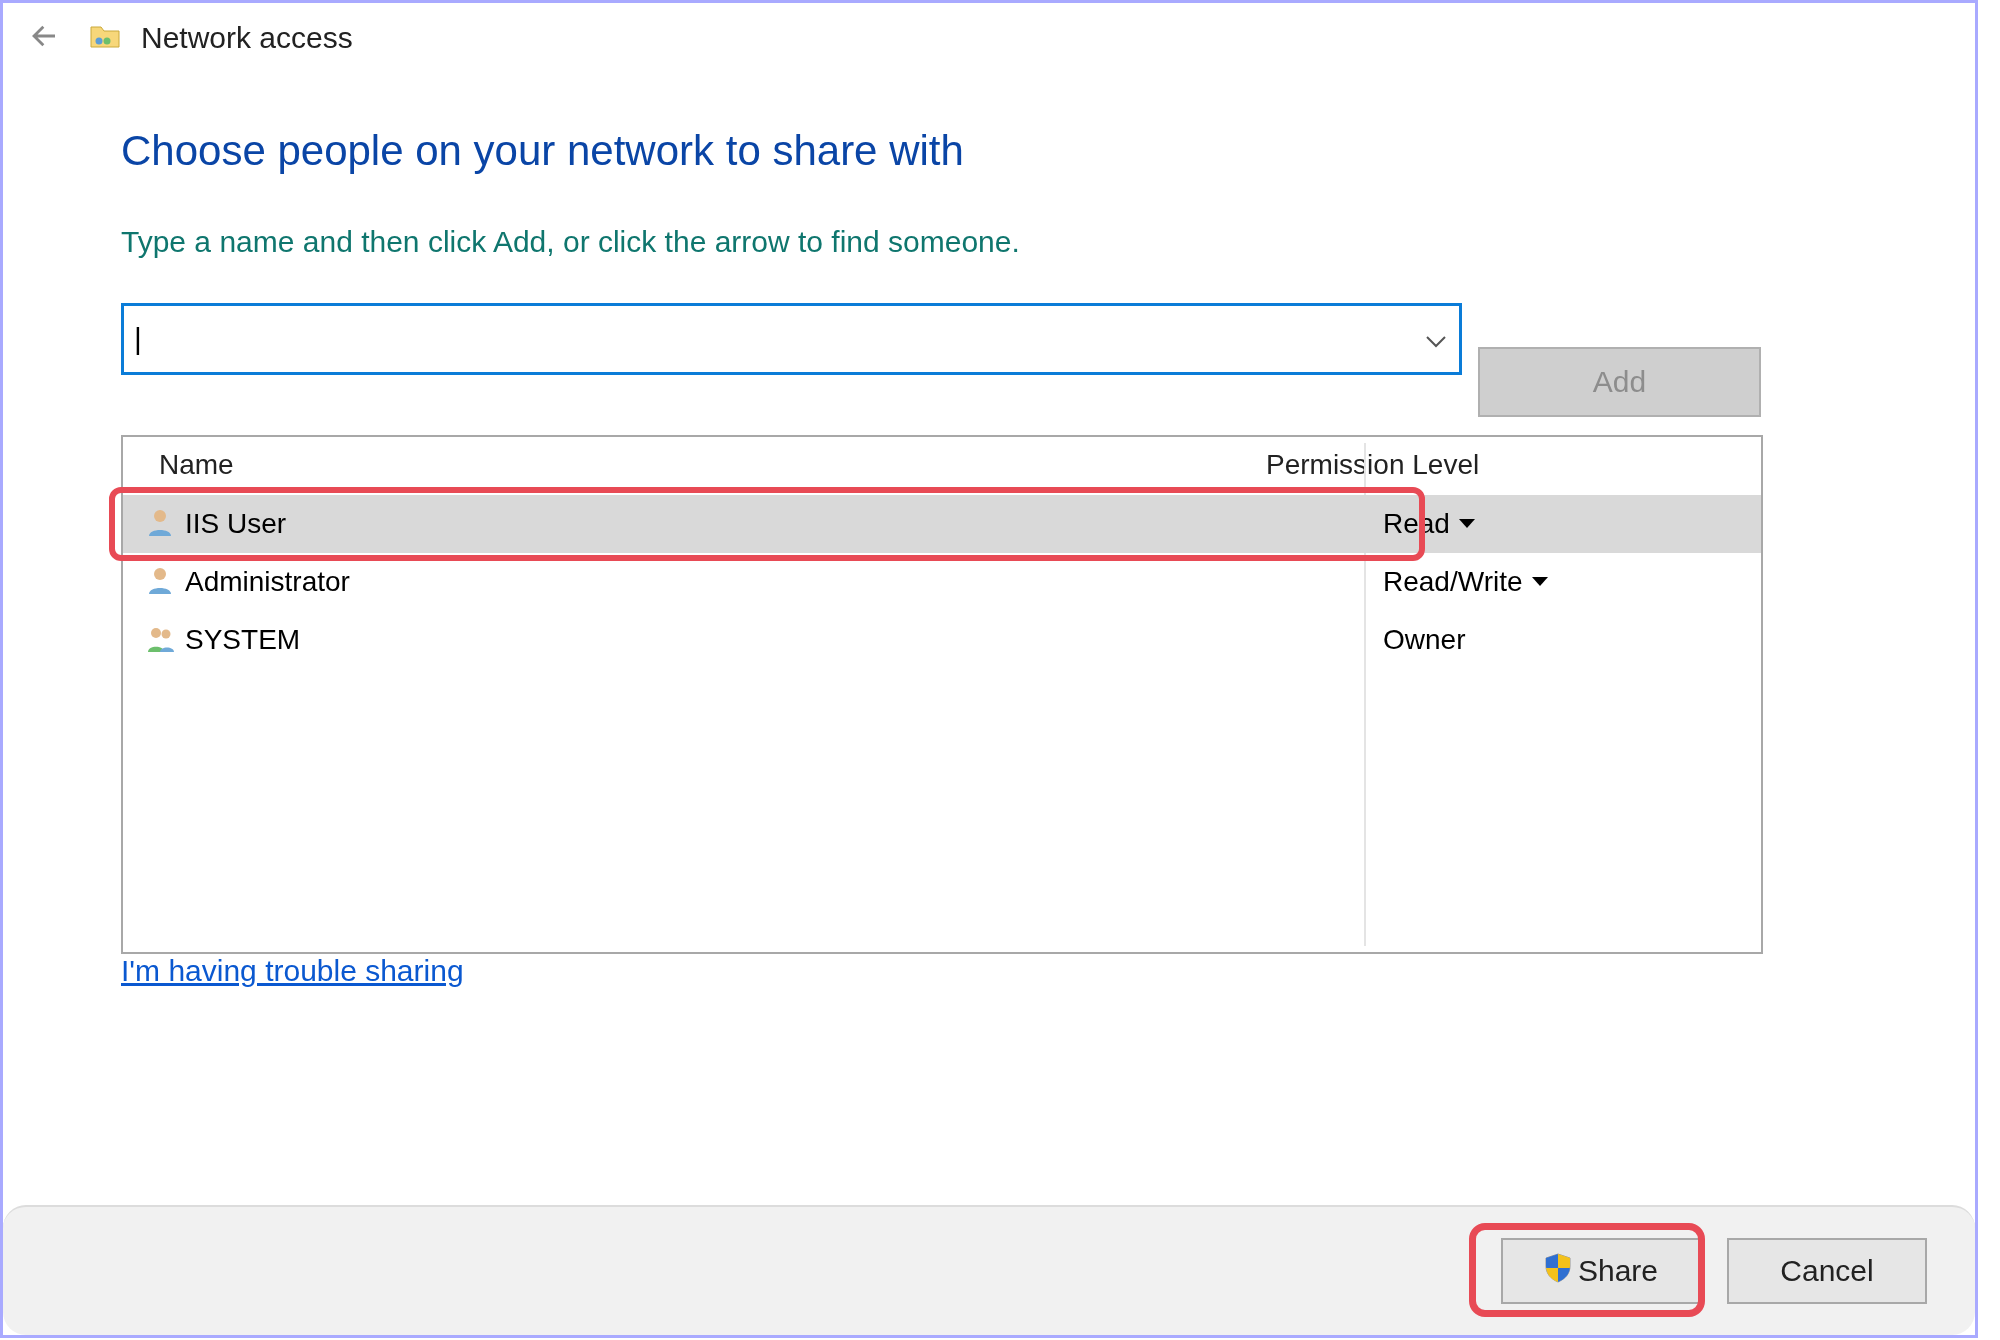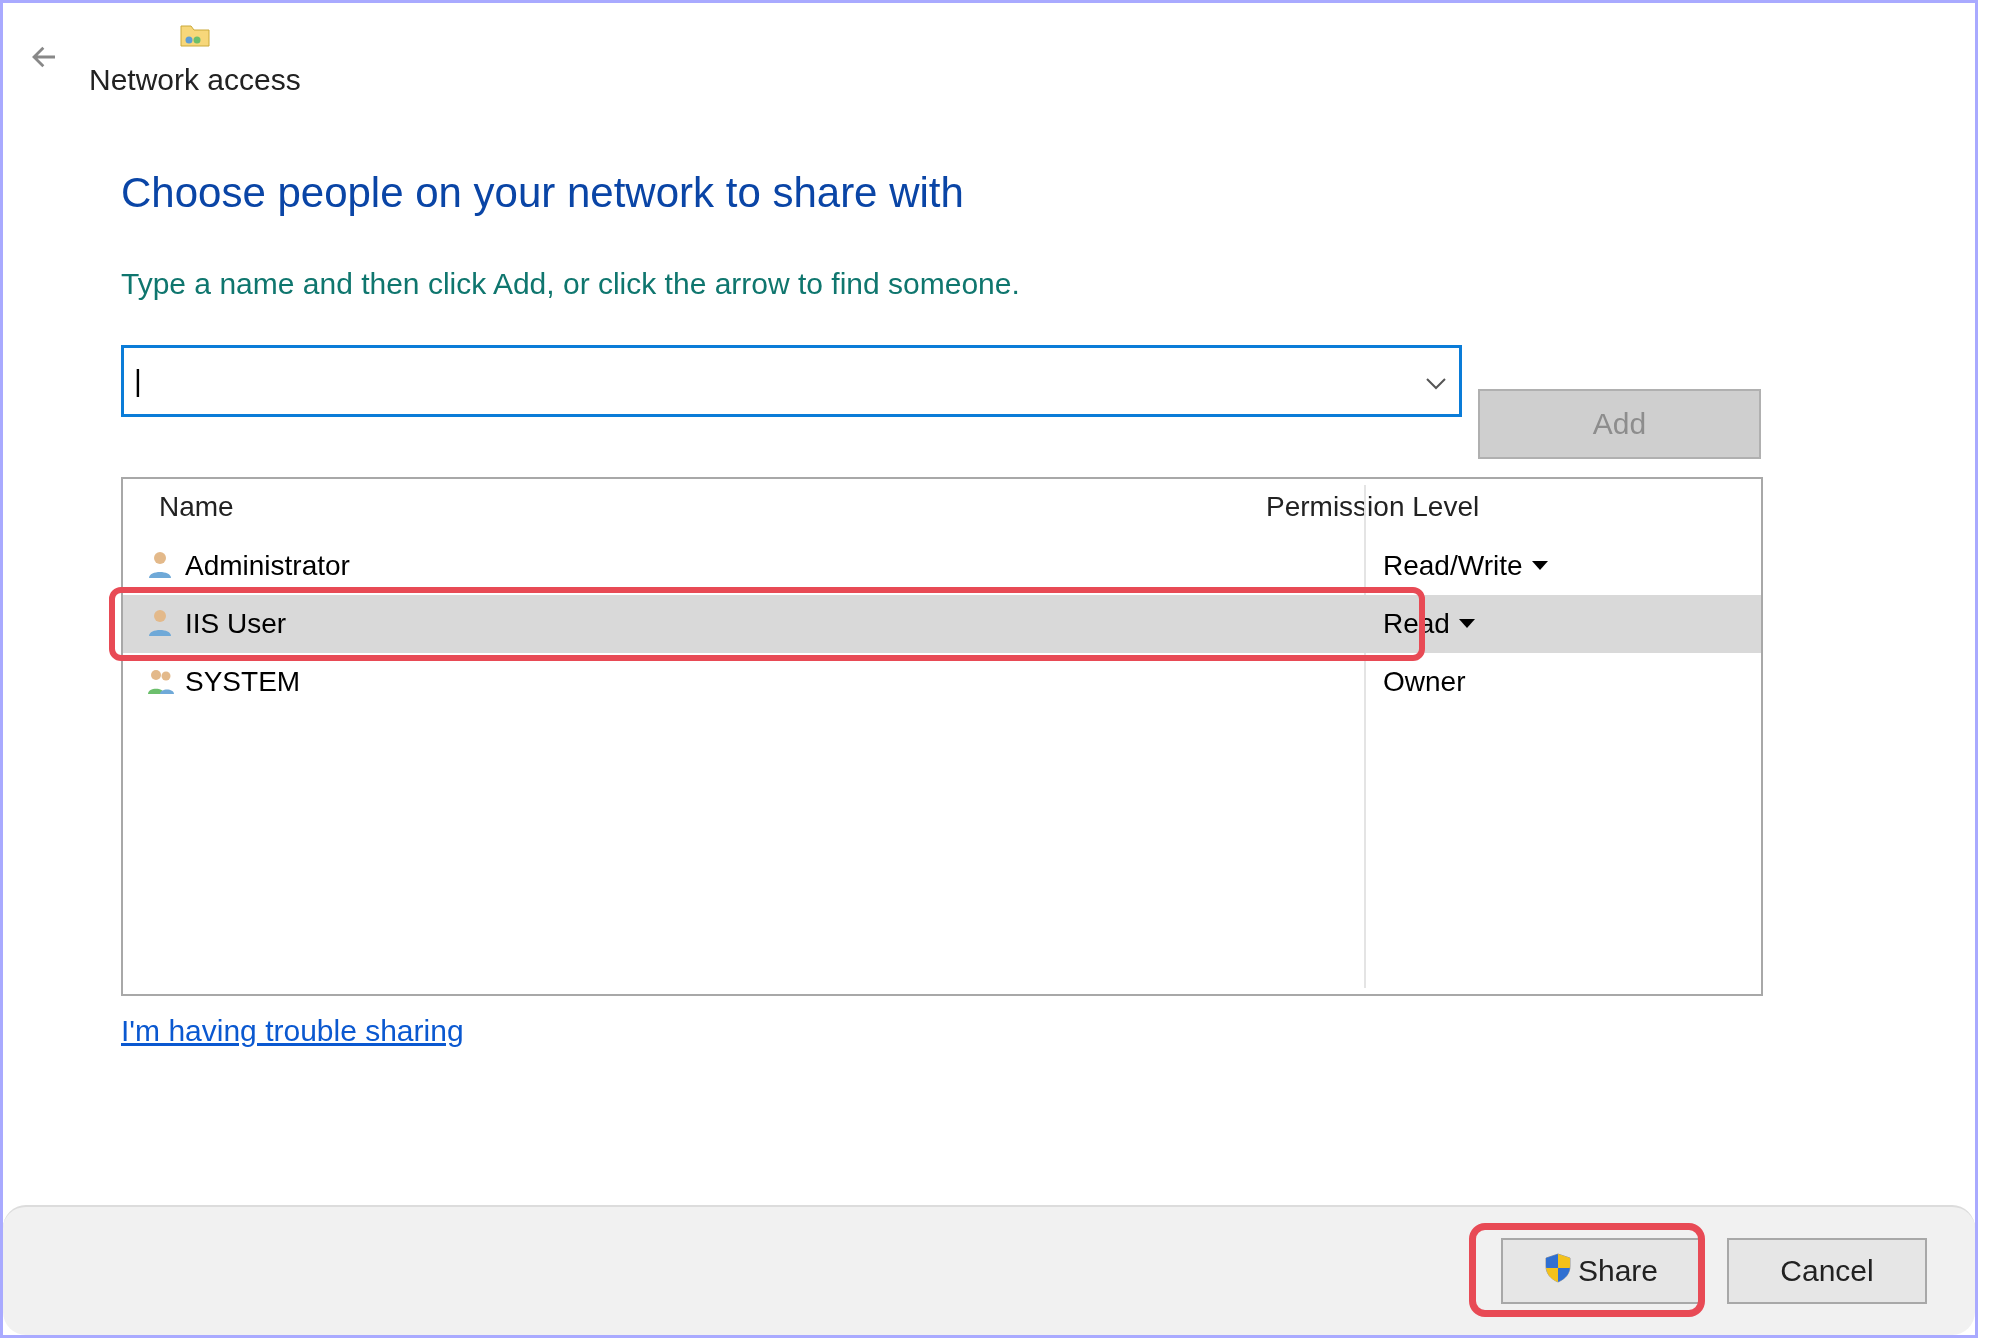--- a/index.html
+++ b/index.html
@@ -23,22 +23,21 @@
     padding: 18px 24px 0 24px;
     gap: 34px;
   }
   .back-arrow {
     width: 28px; height: 28px;
     color: #888;
   }
   .title-group {
     display: flex;
     align-items: center;
-    gap: 10px;
-    flex-direction: column;
+    gap: 20px;
   }
   .folder-icon {
     width: 32px; height: 28px;
   }
   .window-title {
     font-size: 30px;
     color: #222;
   }
   .content {
     padding: 72px 118px 0 118px;
@@ -144,21 +143,20 @@
   .highlight-row {
     position: absolute;
     left: -14px;
     width: 1316px;
     height: 74px;
     border: 6px solid #e84a55;
     border-radius: 12px;
     pointer-events: none;
   }
   .trouble-link {
-    margin-top: 18px;
     font-size: 30px;
     color: #0a58d0;
     text-decoration: underline;
     display: inline-block;
   }
   .footer {
     position: absolute;
     left: 0; right: 0; bottom: 0;
     height: 130px;
     background: #f1f1f1;
@@ -239,47 +237,47 @@
     </div>
 
     <div class="list-box">
       <div class="divider-v"></div>
       <div class="list-header">
         <div class="col-name">Name</div>
         <div class="col-perm">Permission Level</div>
       </div>
       <div class="rows">
 
-        <div class="row">
-          <span>
-            <svg class="user-icon" viewBox="0 0 30 30">
-                <circle cx="15" cy="10" r="6" fill="#e3b98a"></circle>
-                <path d="M4 30c0-8 22-8 22 0" fill="#6fa9d8"></path>
-              </svg>
-          </span>
-          <span class="u-name">Administrator</span>
-          <span class="perm">
-            <span>Read/Write</span>
-            <svg class="tri" viewBox="0 0 18 12">
-                <path d="M1 1l8 9 8-9z" fill="currentColor"></path>
-              </svg>
-          </span>
-        </div>
-
         <div class="row selected">
           <div class="highlight-row"></div>
           <span>
             <svg class="user-icon" viewBox="0 0 30 30">
                 <circle cx="15" cy="10" r="6" fill="#e3b98a"></circle>
                 <path d="M4 30c0-8 22-8 22 0" fill="#6fa9d8"></path>
               </svg>
           </span>
           <span class="u-name">IIS User</span>
           <span class="perm">
             <span>Read</span>
+            <svg class="tri" viewBox="0 0 18 12">
+                <path d="M1 1l8 9 8-9z" fill="currentColor"></path>
+              </svg>
+          </span>
+        </div>
+
+        <div class="row">
+          <span>
+            <svg class="user-icon" viewBox="0 0 30 30">
+                <circle cx="15" cy="10" r="6" fill="#e3b98a"></circle>
+                <path d="M4 30c0-8 22-8 22 0" fill="#6fa9d8"></path>
+              </svg>
+          </span>
+          <span class="u-name">Administrator</span>
+          <span class="perm">
+            <span>Read/Write</span>
             <svg class="tri" viewBox="0 0 18 12">
                 <path d="M1 1l8 9 8-9z" fill="currentColor"></path>
               </svg>
           </span>
         </div>
 
         <div class="row">
           <span>
             <svg class="user-icon" viewBox="0 0 30 30">
               <circle cx="11" cy="11" r="5" fill="#e3b98a"></circle>

